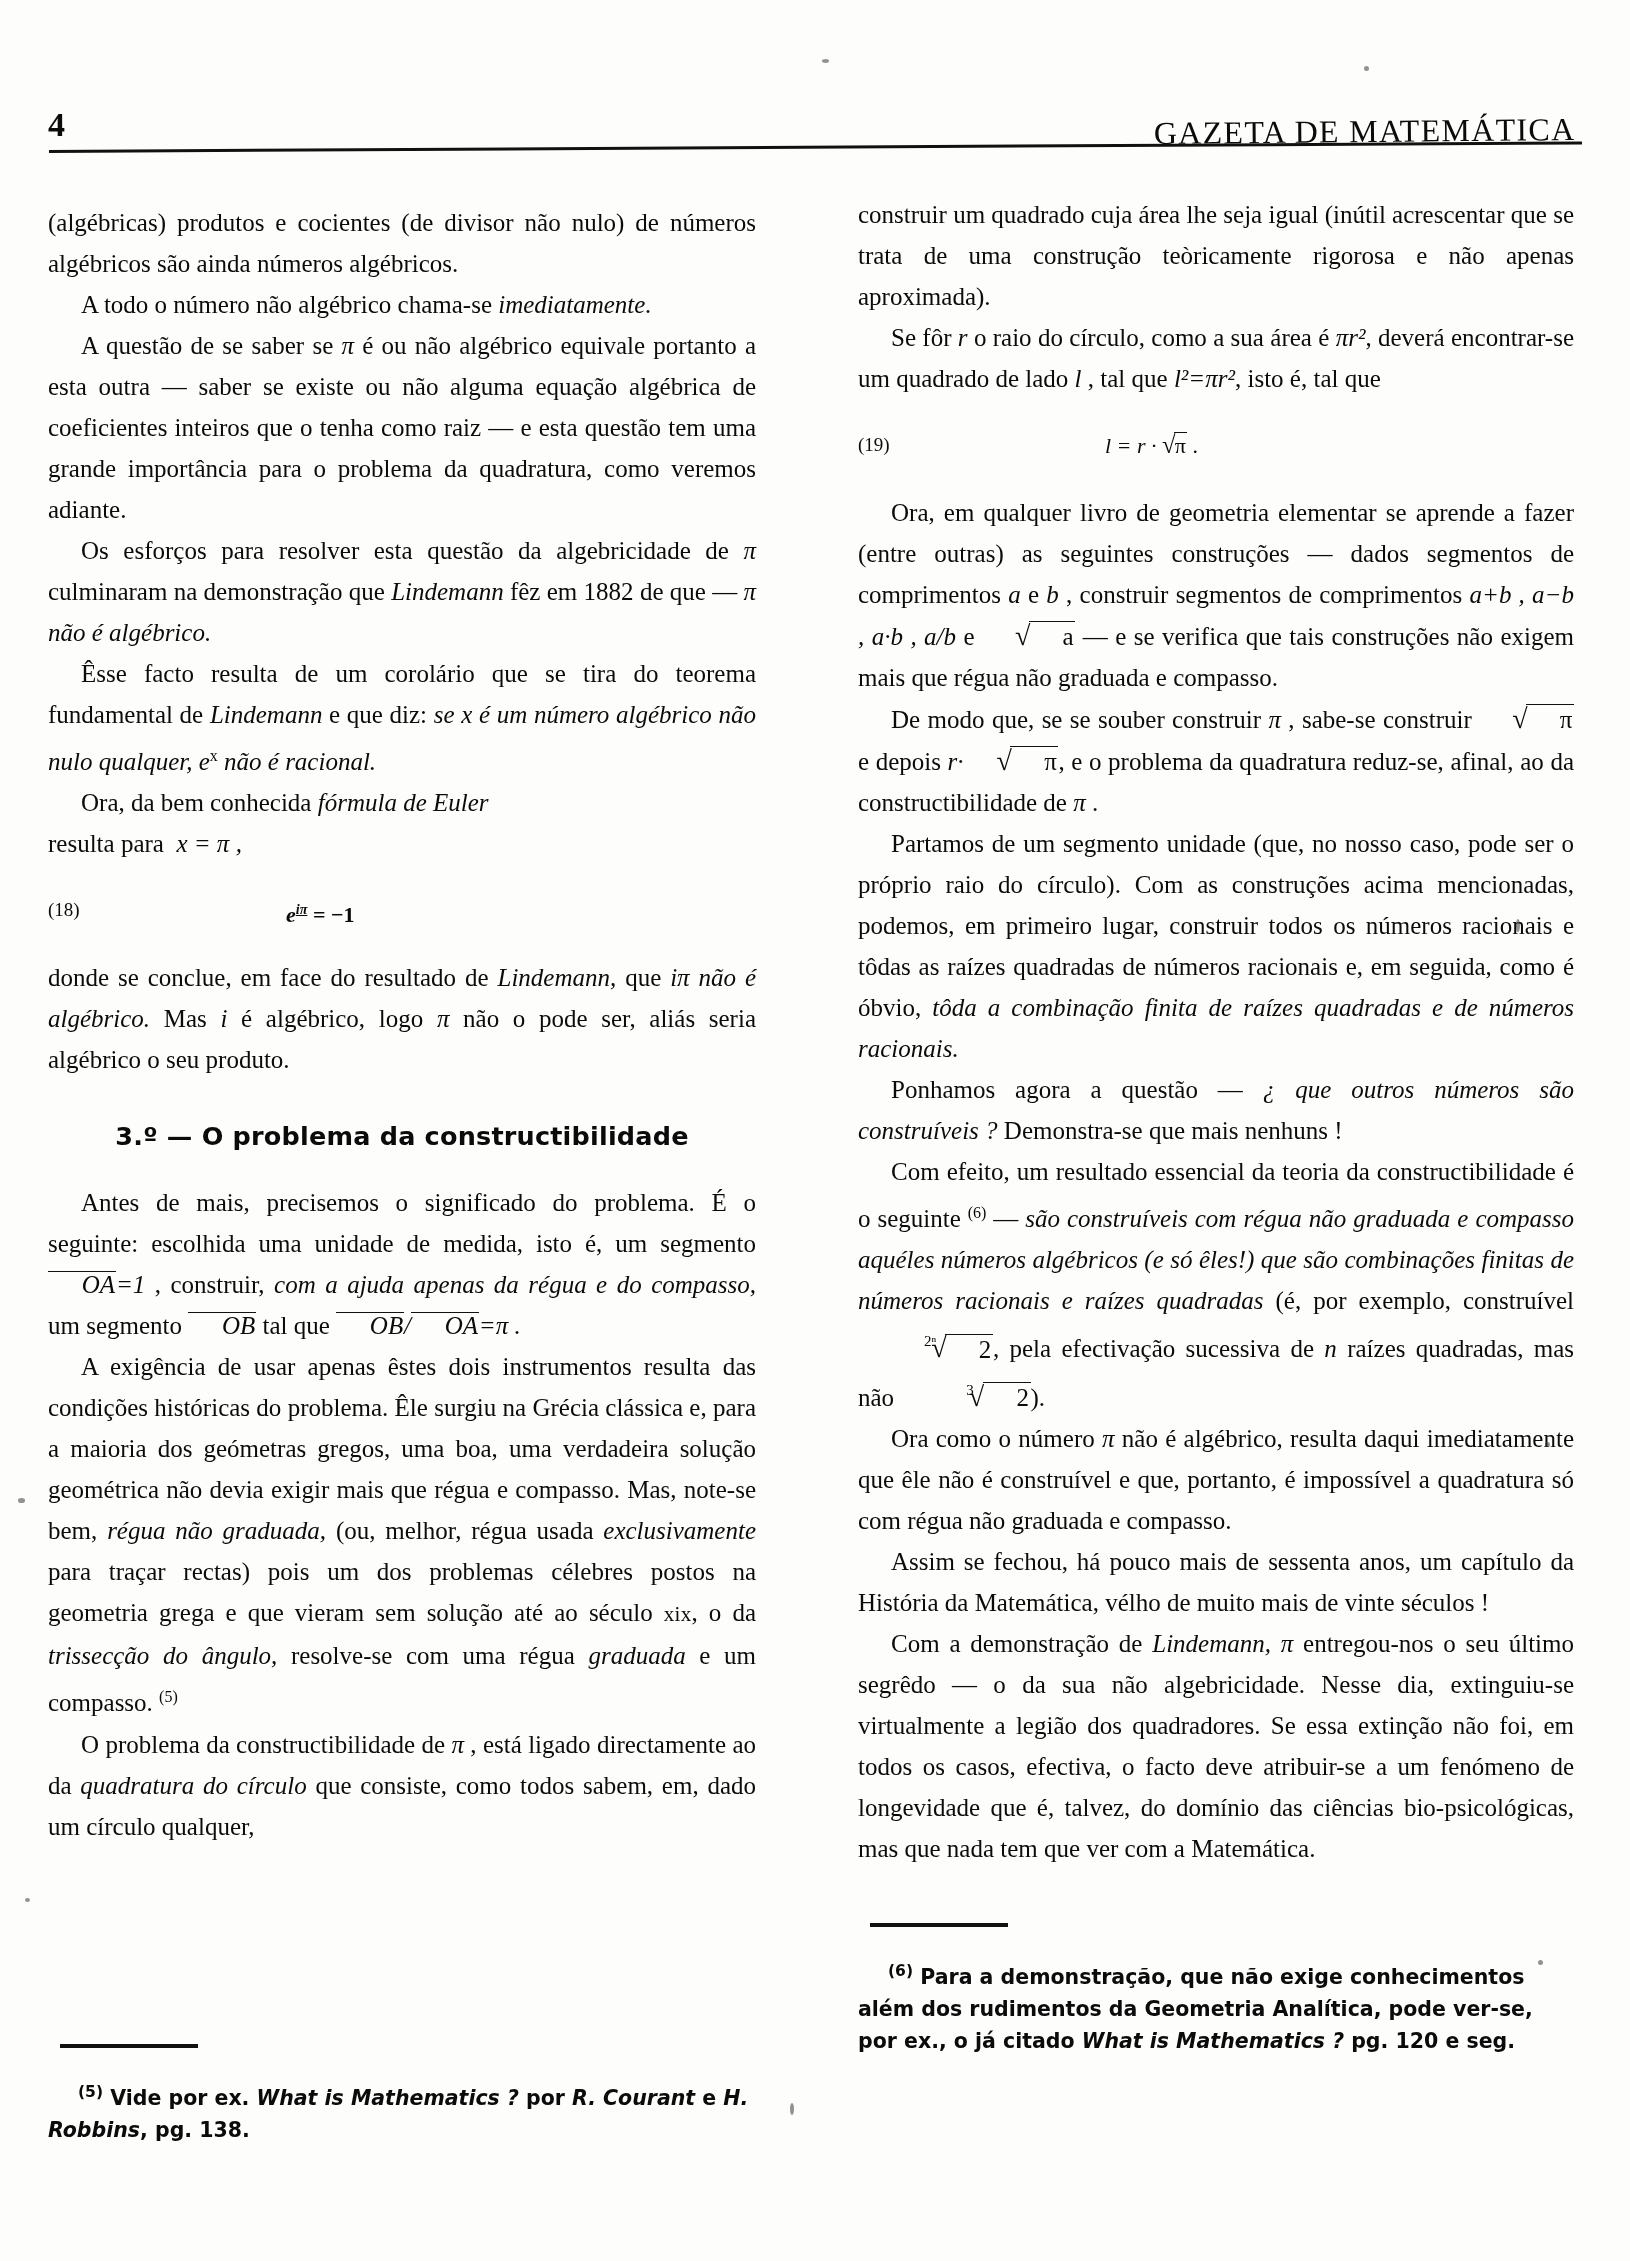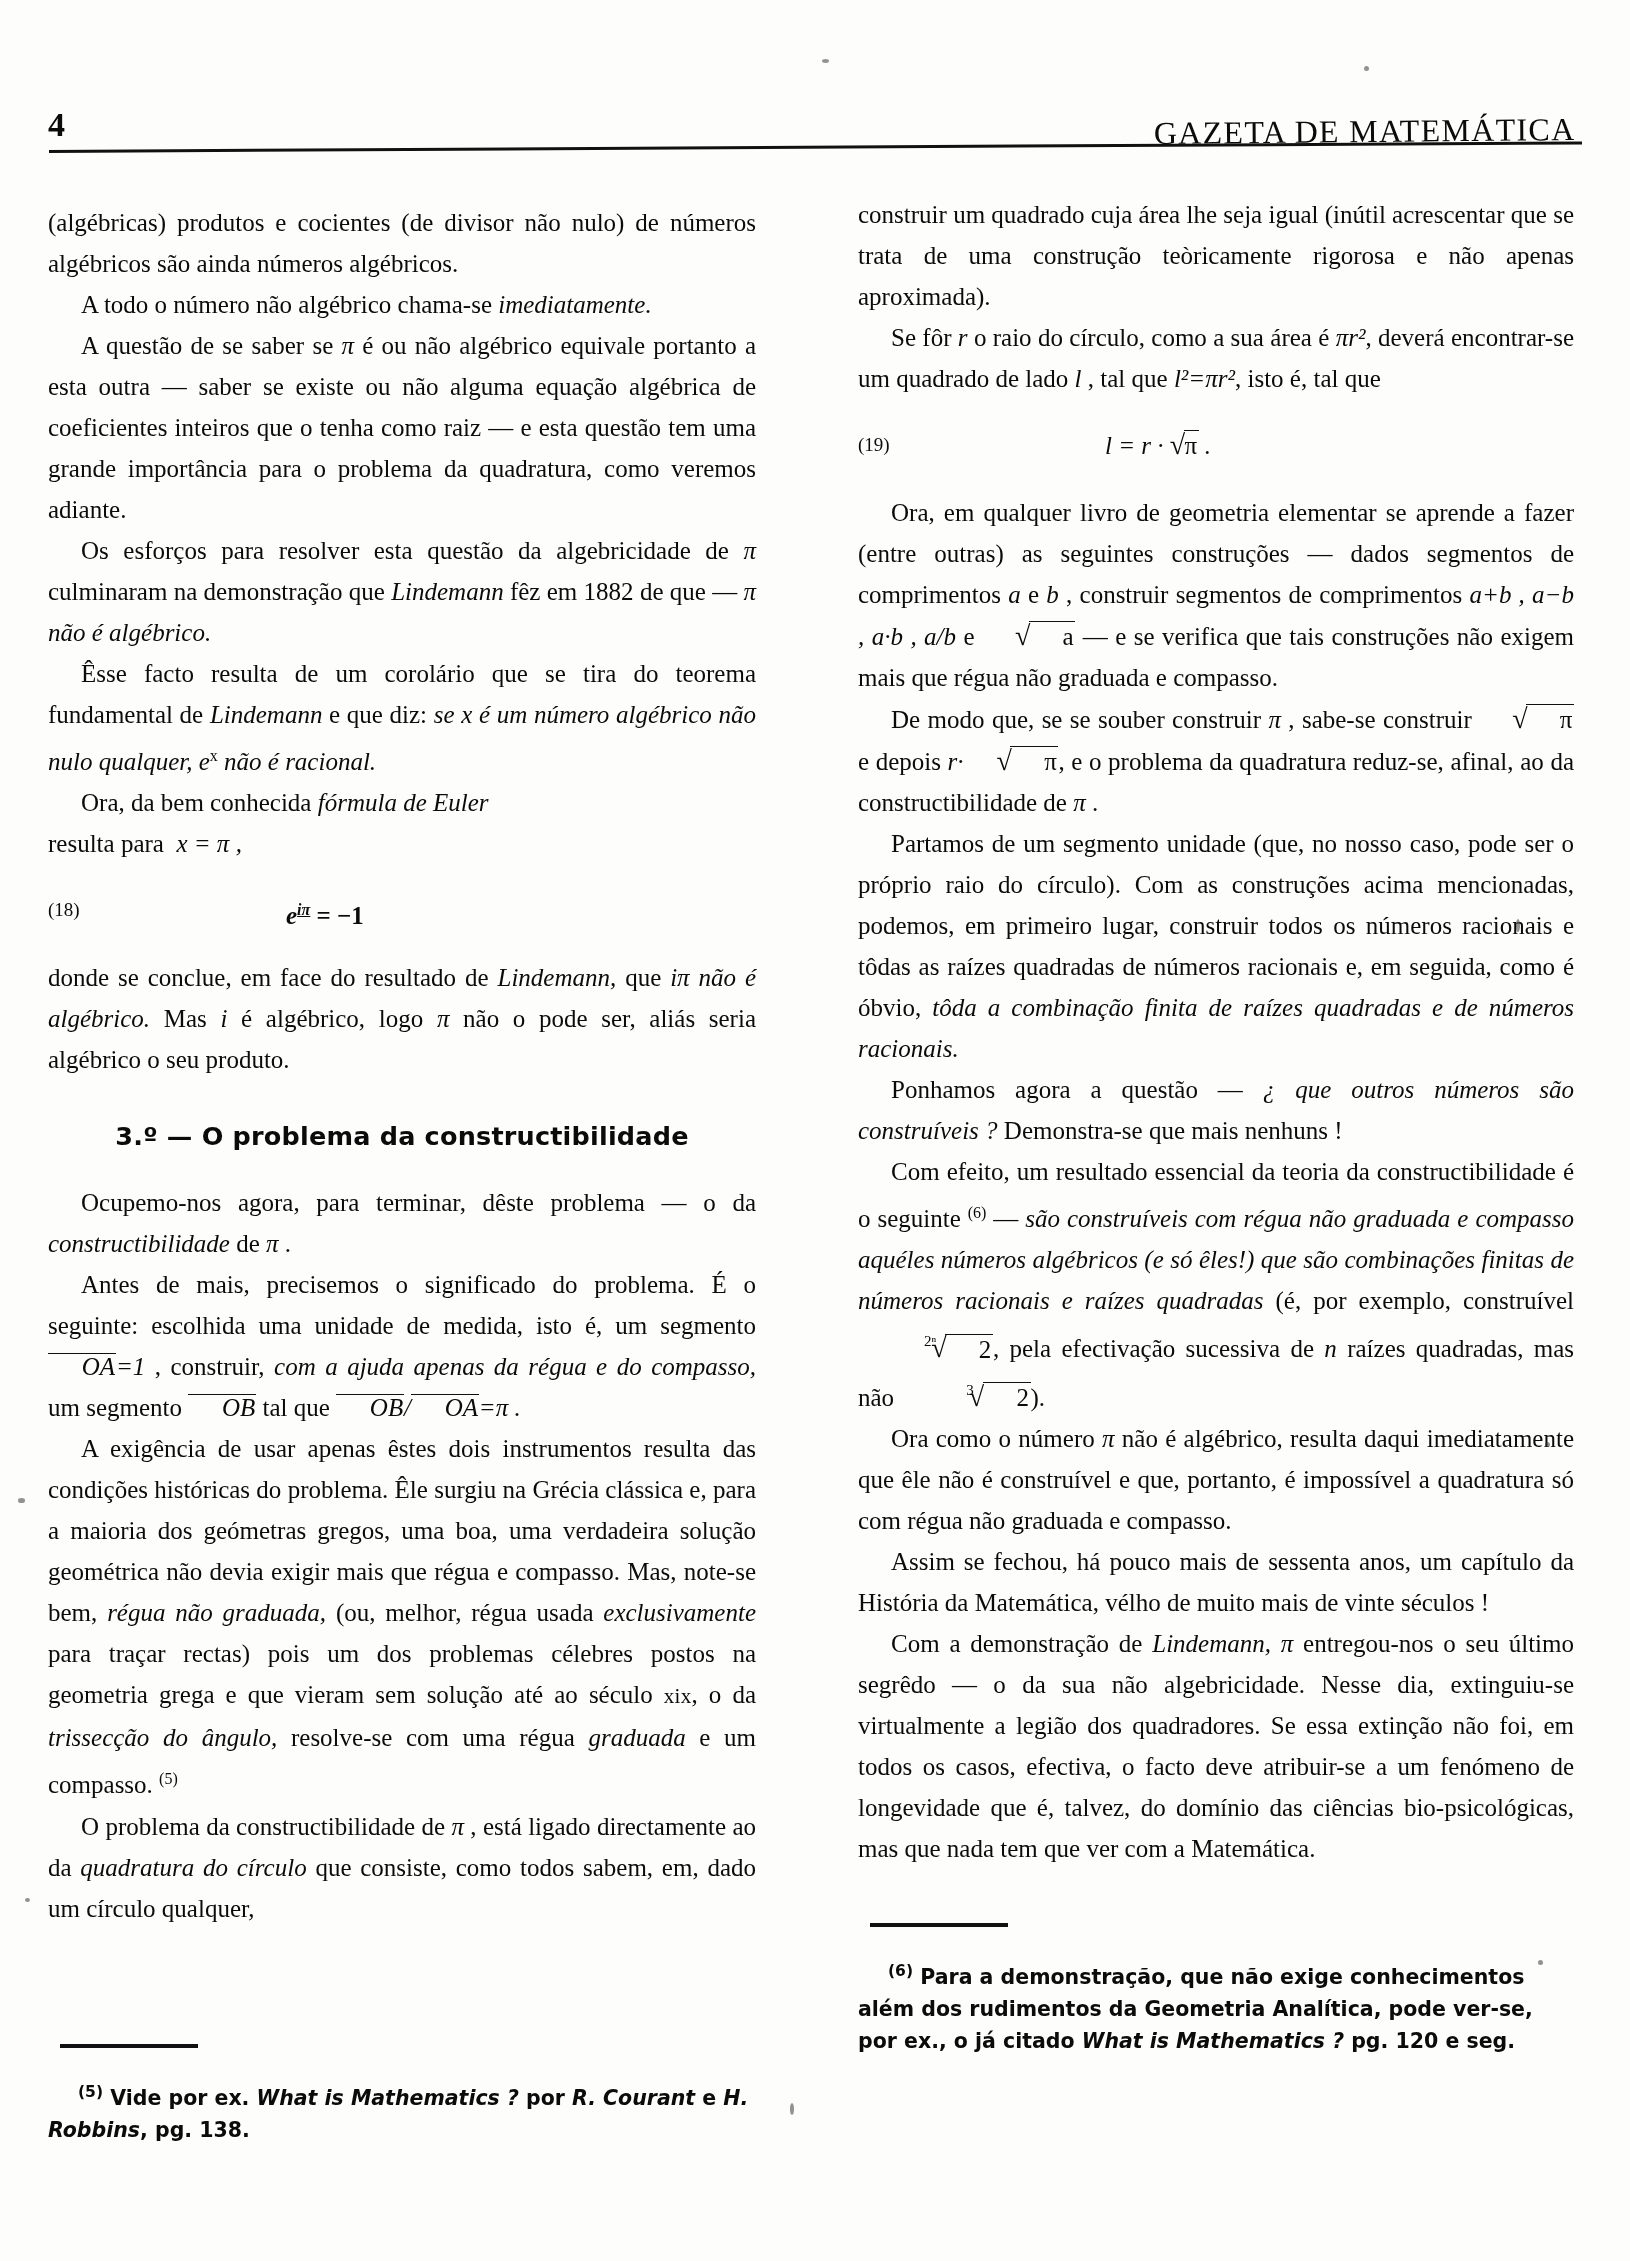--- a/index.html
+++ b/index.html
@@ -105,21 +105,21 @@
   .eqnum {
     position: absolute;
     left: 0;
     top: 0;
     font-size: 19px;
   }
   .eqbody {
     position: absolute;
     left: 247px;
     top: 0;
-    font-size: 25px;
+    font-size: 22px;
     white-space: nowrap;
   }
   .eqbody.wide { left: 238px; }
 
   
   .mi { font-style: italic; }
   sup.pw {
     font-size: 0.64em;
     vertical-align: 0.58em;
   }
@@ -200,21 +200,20 @@
         <p>Os esforços para resolver esta questão da algebricidade de <span class="mi">π</span> culminaram na demonstração que <i>Lindemann</i> fêz em 1882 de que — <i>π não é algébrico.</i></p>
         <p>Êsse facto resulta de um corolário que se tira do teorema fundamental de <i>Lindemann</i> e que diz: <i>se x é um número algébrico não nulo qualquer, e</i><sup class="pw">x</sup><i> não é racional.</i></p>
         <p>Ora, da bem conhecida <i>fórmula de Euler</i></p>
         <p class="noindent">resulta para <span class="mi">&nbsp;x = π ,</span></p>
         <div class="eqline">
           <span class="eqnum">(18)</span>
           <span class="eqbody wide"><span class="mi" style="font-weight:bold;">e</span><sup class="pw" style="font-weight:bold;text-decoration:underline;"><span class="mi">iπ</span></sup><span style="font-weight:bold;">&nbsp;= −1</span></span>
         </div>
         <p class="noindent">donde se conclue, em face do resultado de <i>Lindemann,</i> que <i>iπ não é algébrico.</i> Mas <span class="mi">i</span> é algébrico, logo <span class="mi">π</span> não o pode ser, aliás seria algébrico o seu produto.</p>
         <div class="section-head">3.º — O problema da constructibilidade</div>
-        <p>Ocupemo-nos agora, para terminar, dêste problema — o da <i>constructibilidade</i> de <span class="mi">π</span> .</p>
         <p>Antes de mais, precisemos o significado do problema. É o seguinte: escolhida uma unidade de medida, isto é, um segmento <span class="ovl">OA</span><span class="mi">=1</span> , construir, <i>com a ajuda apenas da régua e do compasso,</i> um segmento <span class="ovl">OB</span> tal que <span class="ovl">OB</span><span class="mi">/</span><span class="ovl">OA</span><span class="mi">=π .</span></p>
         <p>A exigência de usar apenas êstes dois instrumentos resulta das condições históricas do problema. Êle surgiu na Grécia clássica e, para a maioria dos geómetras gregos, uma boa, uma verdadeira solução geométrica não devia exigir mais que régua e compasso. Mas, note-se bem, <i>régua não graduada,</i> (ou, melhor, régua usada <i>exclusivamente</i> para traçar rectas) pois um dos problemas célebres postos na geometria grega e que vieram sem solução até ao século <span class="smallcaps">xix</span>, o da <i>trissecção do ângulo,</i> resolve-se com uma régua <i>graduada</i> e um compasso. <sup class="pw">(5)</sup></p>
         <p>O problema da constructibilidade de <span class="mi">π</span> , está ligado directamente ao da <i>quadratura do círculo</i> que consiste, como todos sabem, em, dado um círculo qualquer,</p>
       </div>
   </div>
 
   <div class="col col-right">
     <div id="rightBody">
         <p class="noindent">construir um quadrado cuja área lhe seja igual (inútil acrescentar que se trata de uma construção teòricamente rigorosa e não apenas aproximada).</p>
         <p>Se fôr <span class="mi">r</span> o raio do círculo, como a sua área é <span class="mi">πr²</span>, deverá encontrar-se um quadrado de lado <span class="mi">l</span> , tal que <span class="mi">l²=πr²</span>, isto é, tal que</p>

